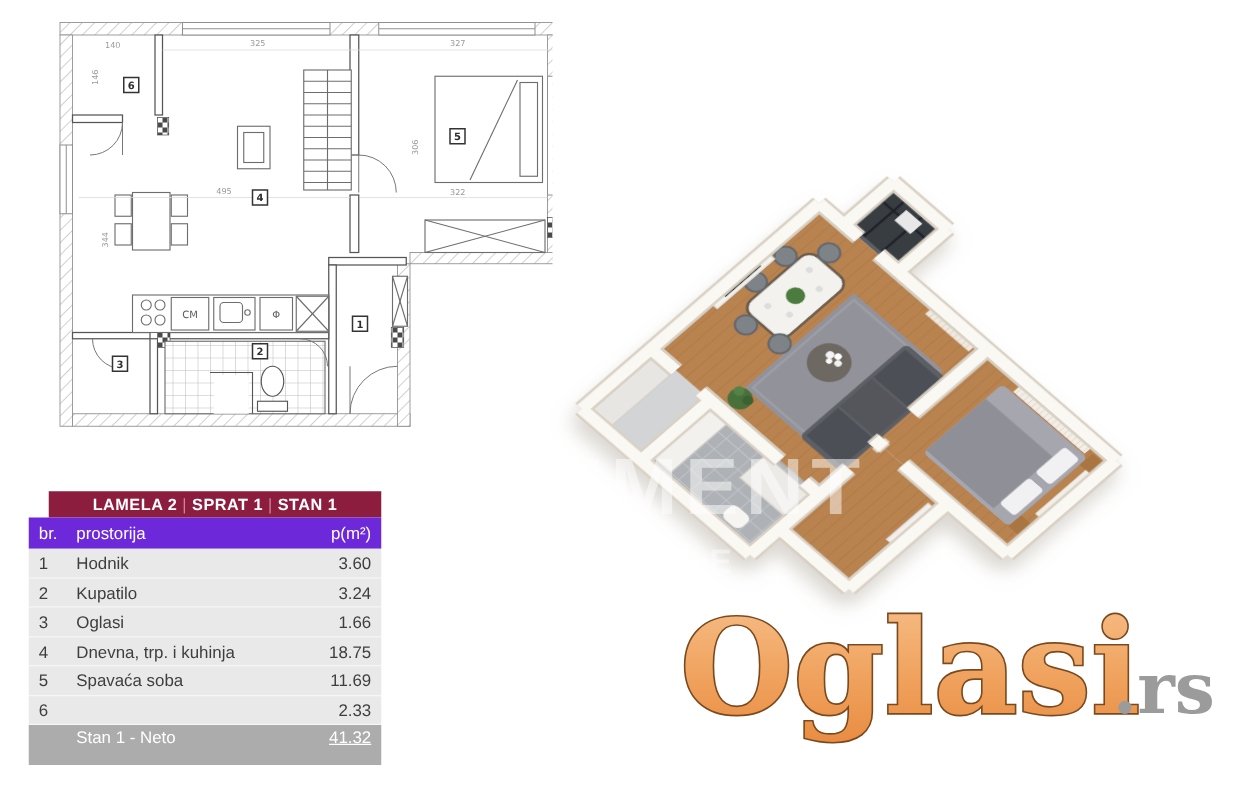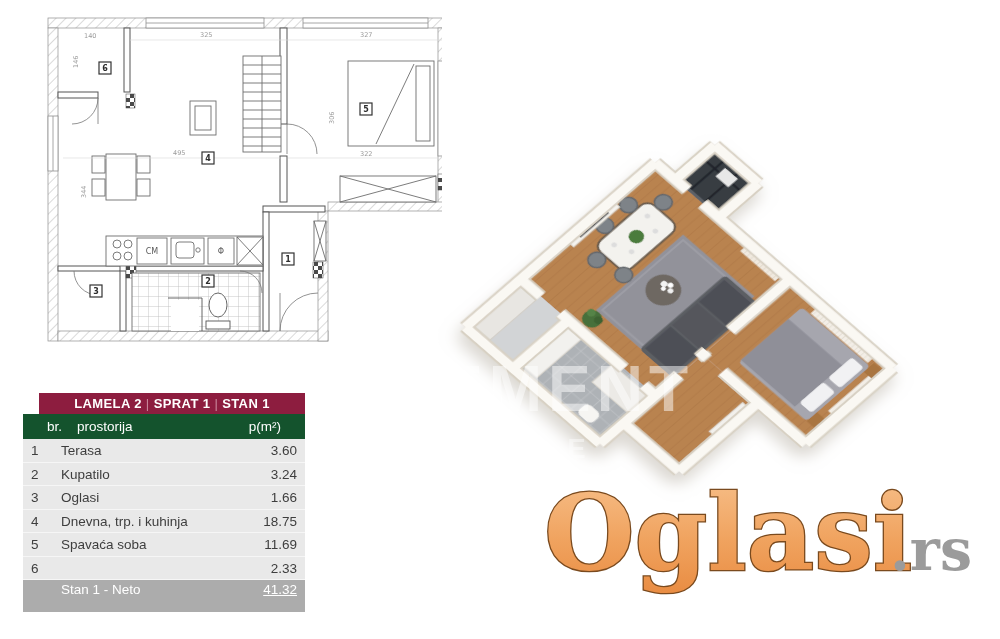--- a/index.html
+++ b/index.html
@@ -8,22 +8,22 @@
     width:1000px; height:639px; position:relative; overflow:hidden;
     font-family:"Liberation Sans", sans-serif;
   }
   
   #plan2d { position:absolute; left:18px; top:6px; width:424px; height:348px; }
   
   #area-table { position:absolute; left:23px; top:393px; width:282px; font-size:13.5px; color:#3e3e3e; }
   .t-title { background:#8d1d3f; color:#ffffff; height:21px; line-height:21px; text-align:center;
              font-size:13px; font-weight:bold; letter-spacing:.4px;margin-left:16px; }
   .t-title .sep { color:#c9879b; padding:0 4px; font-weight:normal; }
-  .t-colhead { background:#14532d; color:#ffffff; height:25px; line-height:25px;
-               display:grid; grid-template-columns:30px 1fr auto; padding:0 24px; font-size:13.5px; }
+  .t-colhead { background:#6d28d9; color:#ffffff; height:25px; line-height:25px;
+               display:grid; grid-template-columns:30px 1fr auto; padding:0 8px; font-size:13.5px; }
   .t-colhead .c-val { text-align:right; }
   .t-row { background:#e9e9e9; height:23.5px; line-height:23.5px;
            display:grid; grid-template-columns:30px 1fr auto; padding:0 8px;
            border-bottom:1.5px solid #f6f6f6; }
   .t-row .c-val { text-align:right; }
   .t-foot { background:#acacac; color:#ffffff; height:32px; line-height:20px;
             display:grid; grid-template-columns:30px 1fr auto; padding:0 8px; }
   .t-foot .c-val { text-align:left;text-decoration:underline; }
   
   #render3d { position:absolute; left:390px; top:96px; width:610px; height:543px; }
@@ -190,21 +190,21 @@
   <div class="t-title">
     <span>LAMELA 2</span><span class="sep">|</span><span>SPRAT 1</span><span class="sep">|</span><span>STAN 1</span>
   </div>
   <div class="t-colhead">
     <span class="c-br">br.</span>
     <span class="c-name">prostorija</span>
     <span class="c-val">p(m²)</span>
   </div>
   <div class="t-row">
     <span class="c-br">1</span>
-    <span class="c-name">Terasa</span>
+    <span class="c-name">Hodnik</span>
     <span class="c-val">3.60</span>
   </div>
   <div class="t-row">
     <span class="c-br">2</span>
     <span class="c-name">Kupatilo</span>
     <span class="c-val">3.24</span>
   </div>
   <div class="t-row">
     <span class="c-br">3</span>
     <span class="c-name">Oglasi</span>

